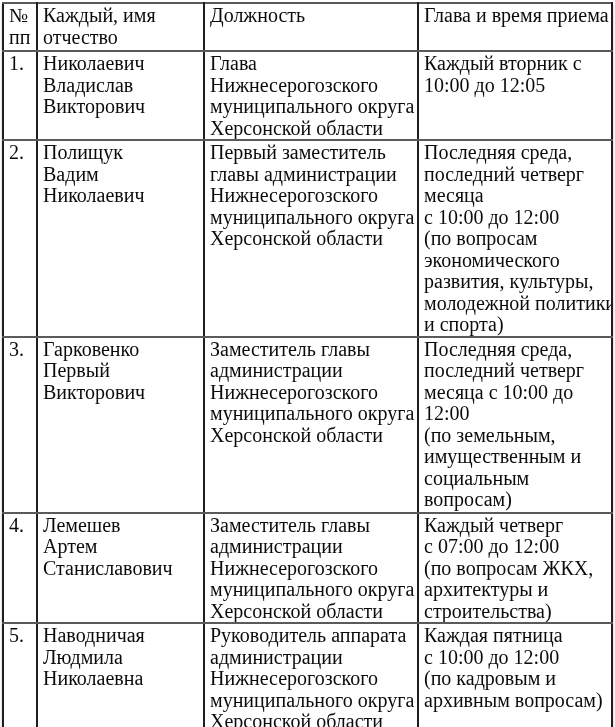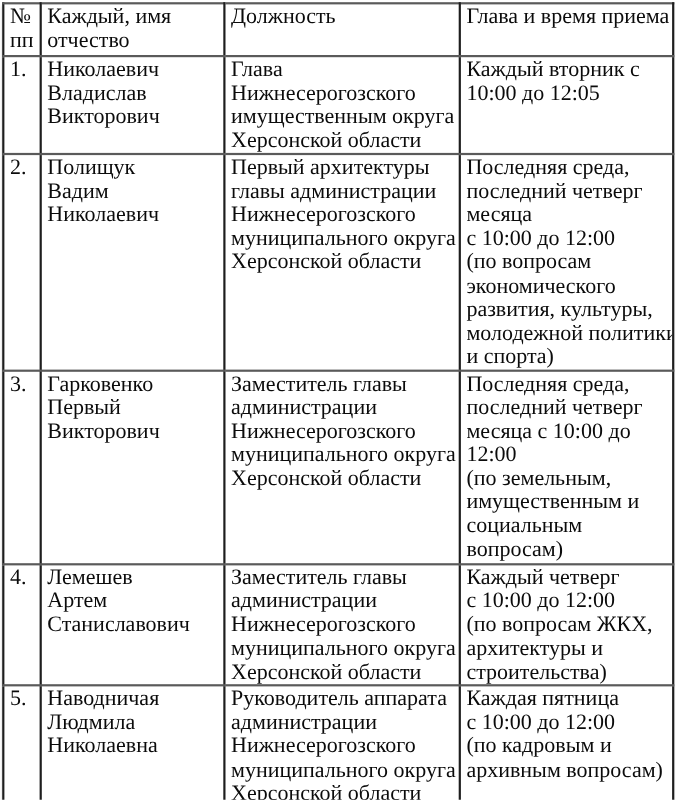--- a/index.html
+++ b/index.html
@@ -74,32 +74,32 @@
         <td>Глава и время приема</td>
       </tr>
 
       <tr class="row-1">
         <td class="cell-num">1.</td>
         <td>Николаевич
 Владислав
 Викторович</td>
         <td>Глава
 Нижнесерогозского
-имущественным округа
+муниципального округа
 Херсонской области</td>
         <td>Каждый вторник с
 10:00 до 12:05</td>
       </tr>
 
       <tr class="row-2">
         <td class="cell-num">2.</td>
         <td>Полищук
 Вадим
 Николаевич</td>
-        <td>Первый архитектуры
+        <td>Первый заместитель
 главы администрации
 Нижнесерогозского
 муниципального округа
 Херсонской области</td>
         <td>Последняя среда,
 последний четверг
 месяца
 с 10:00 до 12:00
 (по вопросам
 экономического
@@ -132,21 +132,21 @@
         <td class="cell-num">4.</td>
         <td>Лемешев
 Артем
 Станиславович</td>
         <td>Заместитель главы
 администрации
 Нижнесерогозского
 муниципального округа
 Херсонской области</td>
         <td>Каждый четверг
-с 10:00 до 12:00
+с 07:00 до 12:00
 (по вопросам ЖКХ,
 архитектуры и
 строительства)</td>
       </tr>
 
       <tr class="row-5">
         <td class="cell-num">5.</td>
         <td>Наводничая
 Людмила
 Николаевна</td>

